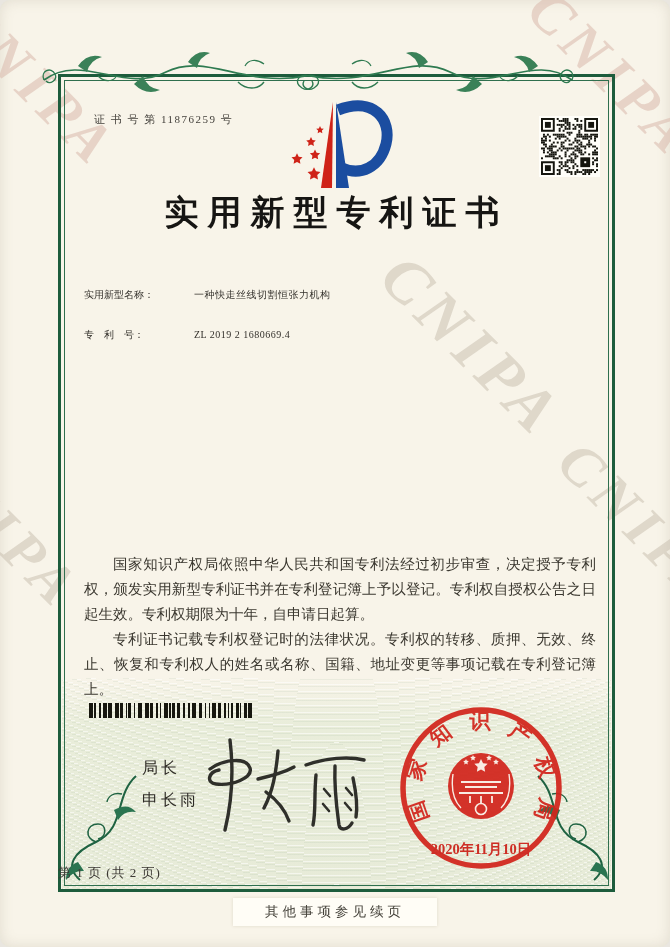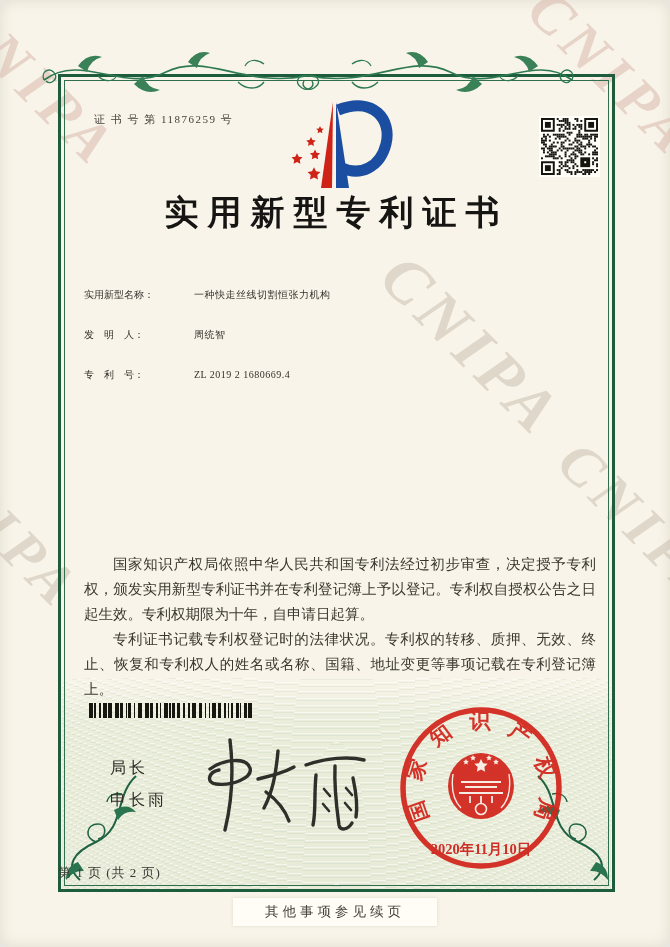--- a/index.html
+++ b/index.html
@@ -63,21 +63,21 @@
   .paras{
     position:absolute;left:84px;top:552px;width:512px;
     font-size:14.5px;line-height:25px;color:#3a372f;text-align:justify;
   }
   .paras p{margin:0;text-indent:2em;}
   
   .barcode{position:absolute;left:89px;top:703px;width:168px;height:15px;}
   .barcode i{position:absolute;top:0;bottom:0;background:#17170f;}
   
   .signer{position:absolute;left:110px;top:758px;font-size:16px;color:#2e2b26;letter-spacing:3px;}
-  .signer div{margin-bottom:11px;}
+  .signer div{margin-bottom:11px;margin-left:32px;}
   .signature{position:absolute;left:192px;top:733px;width:186px;height:108px;}
   
   .seal{position:absolute;left:392px;top:699px;width:178px;height:178px;opacity:.93;}
   
   .page-info{
     position:absolute;left:58px;top:864px;width:557px;text-align:left;
     font-size:13px;color:#3c3934;letter-spacing:1px;
   }
   .footer-note{
     position:absolute;left:0;top:898px;width:670px;text-align:center;
@@ -446,23 +446,20 @@
       </g>
   </svg>
 
   <div class="title">实用新型专利证书</div>
 
   <div class="fields">
     <div class="row">
       <span class="lbl">实用新型名称：</span><span class="val">一种快走丝线切割恒张力机构</span>
     </div>
     <div class="row">
-      <span class="lbl">发　明　人：</span><span class="val">周统智</span>
-    </div>
-    <div class="row">
       <span class="lbl">专　利　号：</span><span class="val">ZL 2019 2 1680669.4</span>
     </div>
   </div>
 
   <div class="paras">
     <p>国家知识产权局依照中华人民共和国专利法经过初步审查，决定授予专利权，颁发实用新型专利证书并在专利登记簿上予以登记。专利权自授权公告之日起生效。专利权期限为十年，自申请日起算。</p>
     <p>专利证书记载专利权登记时的法律状况。专利权的转移、质押、无效、终止、恢复和专利权人的姓名或名称、国籍、地址变更等事项记载在专利登记簿上。</p>
   </div>
 
   <div class="barcode" id="barcode">

